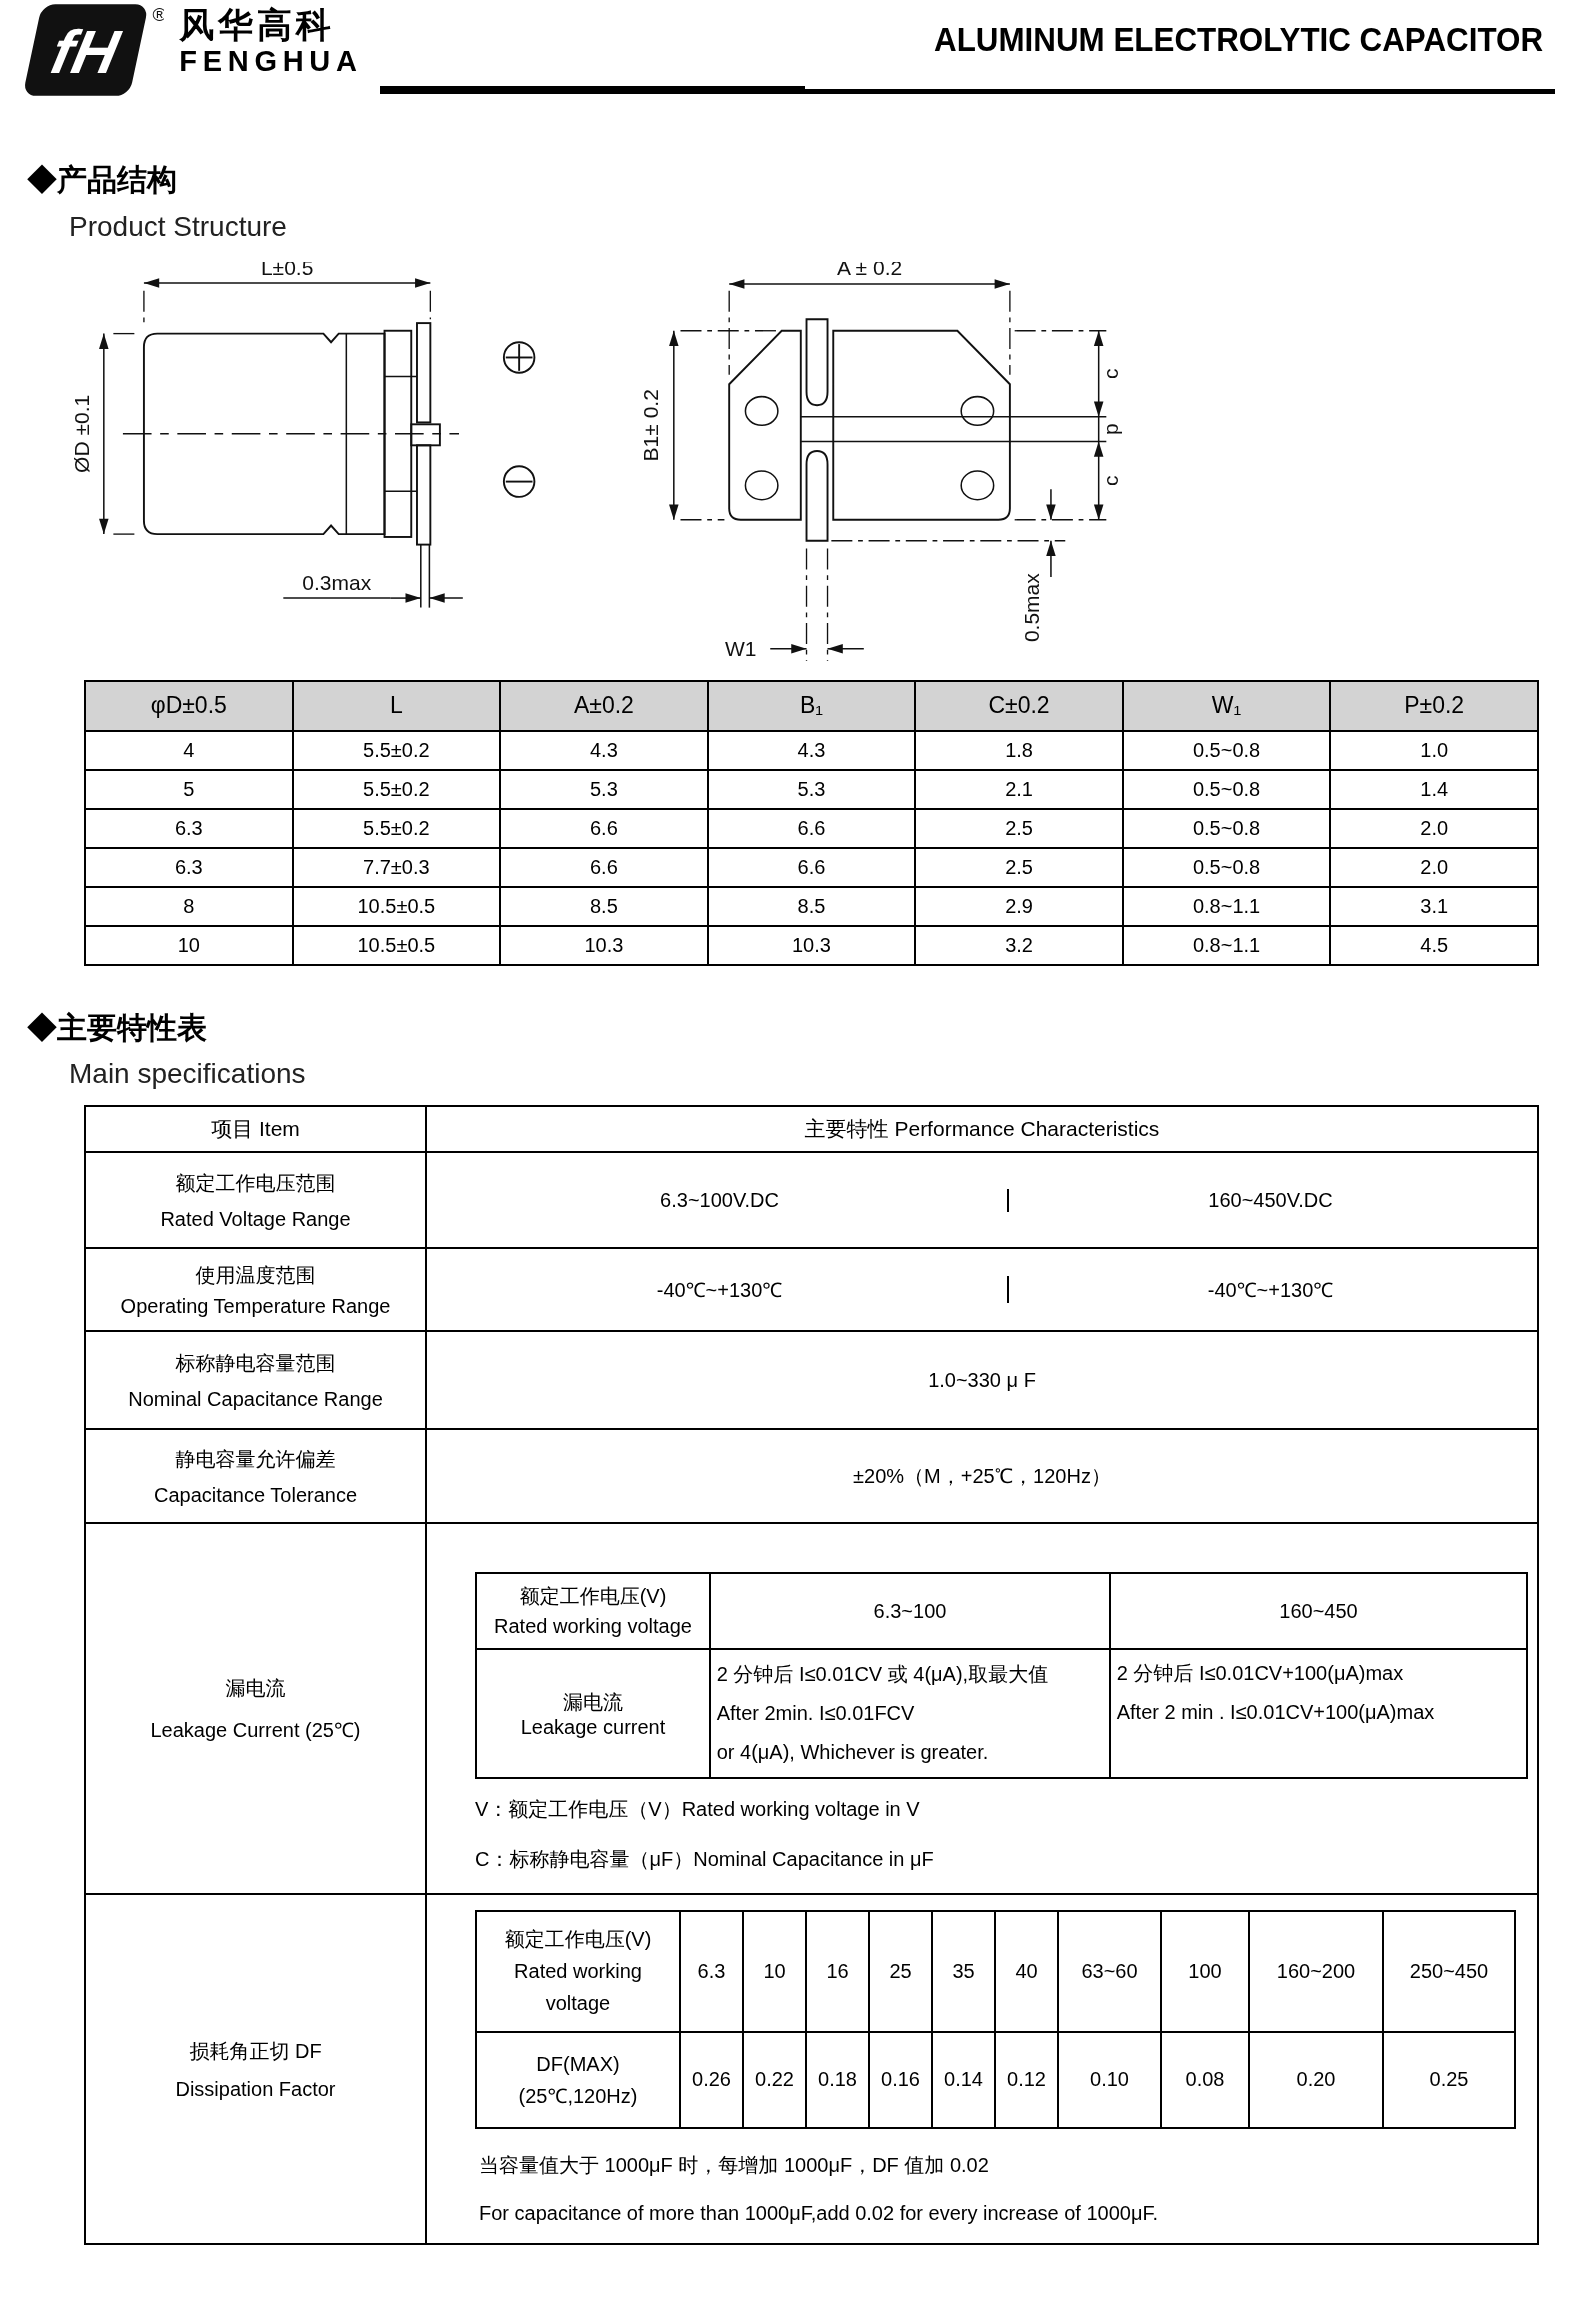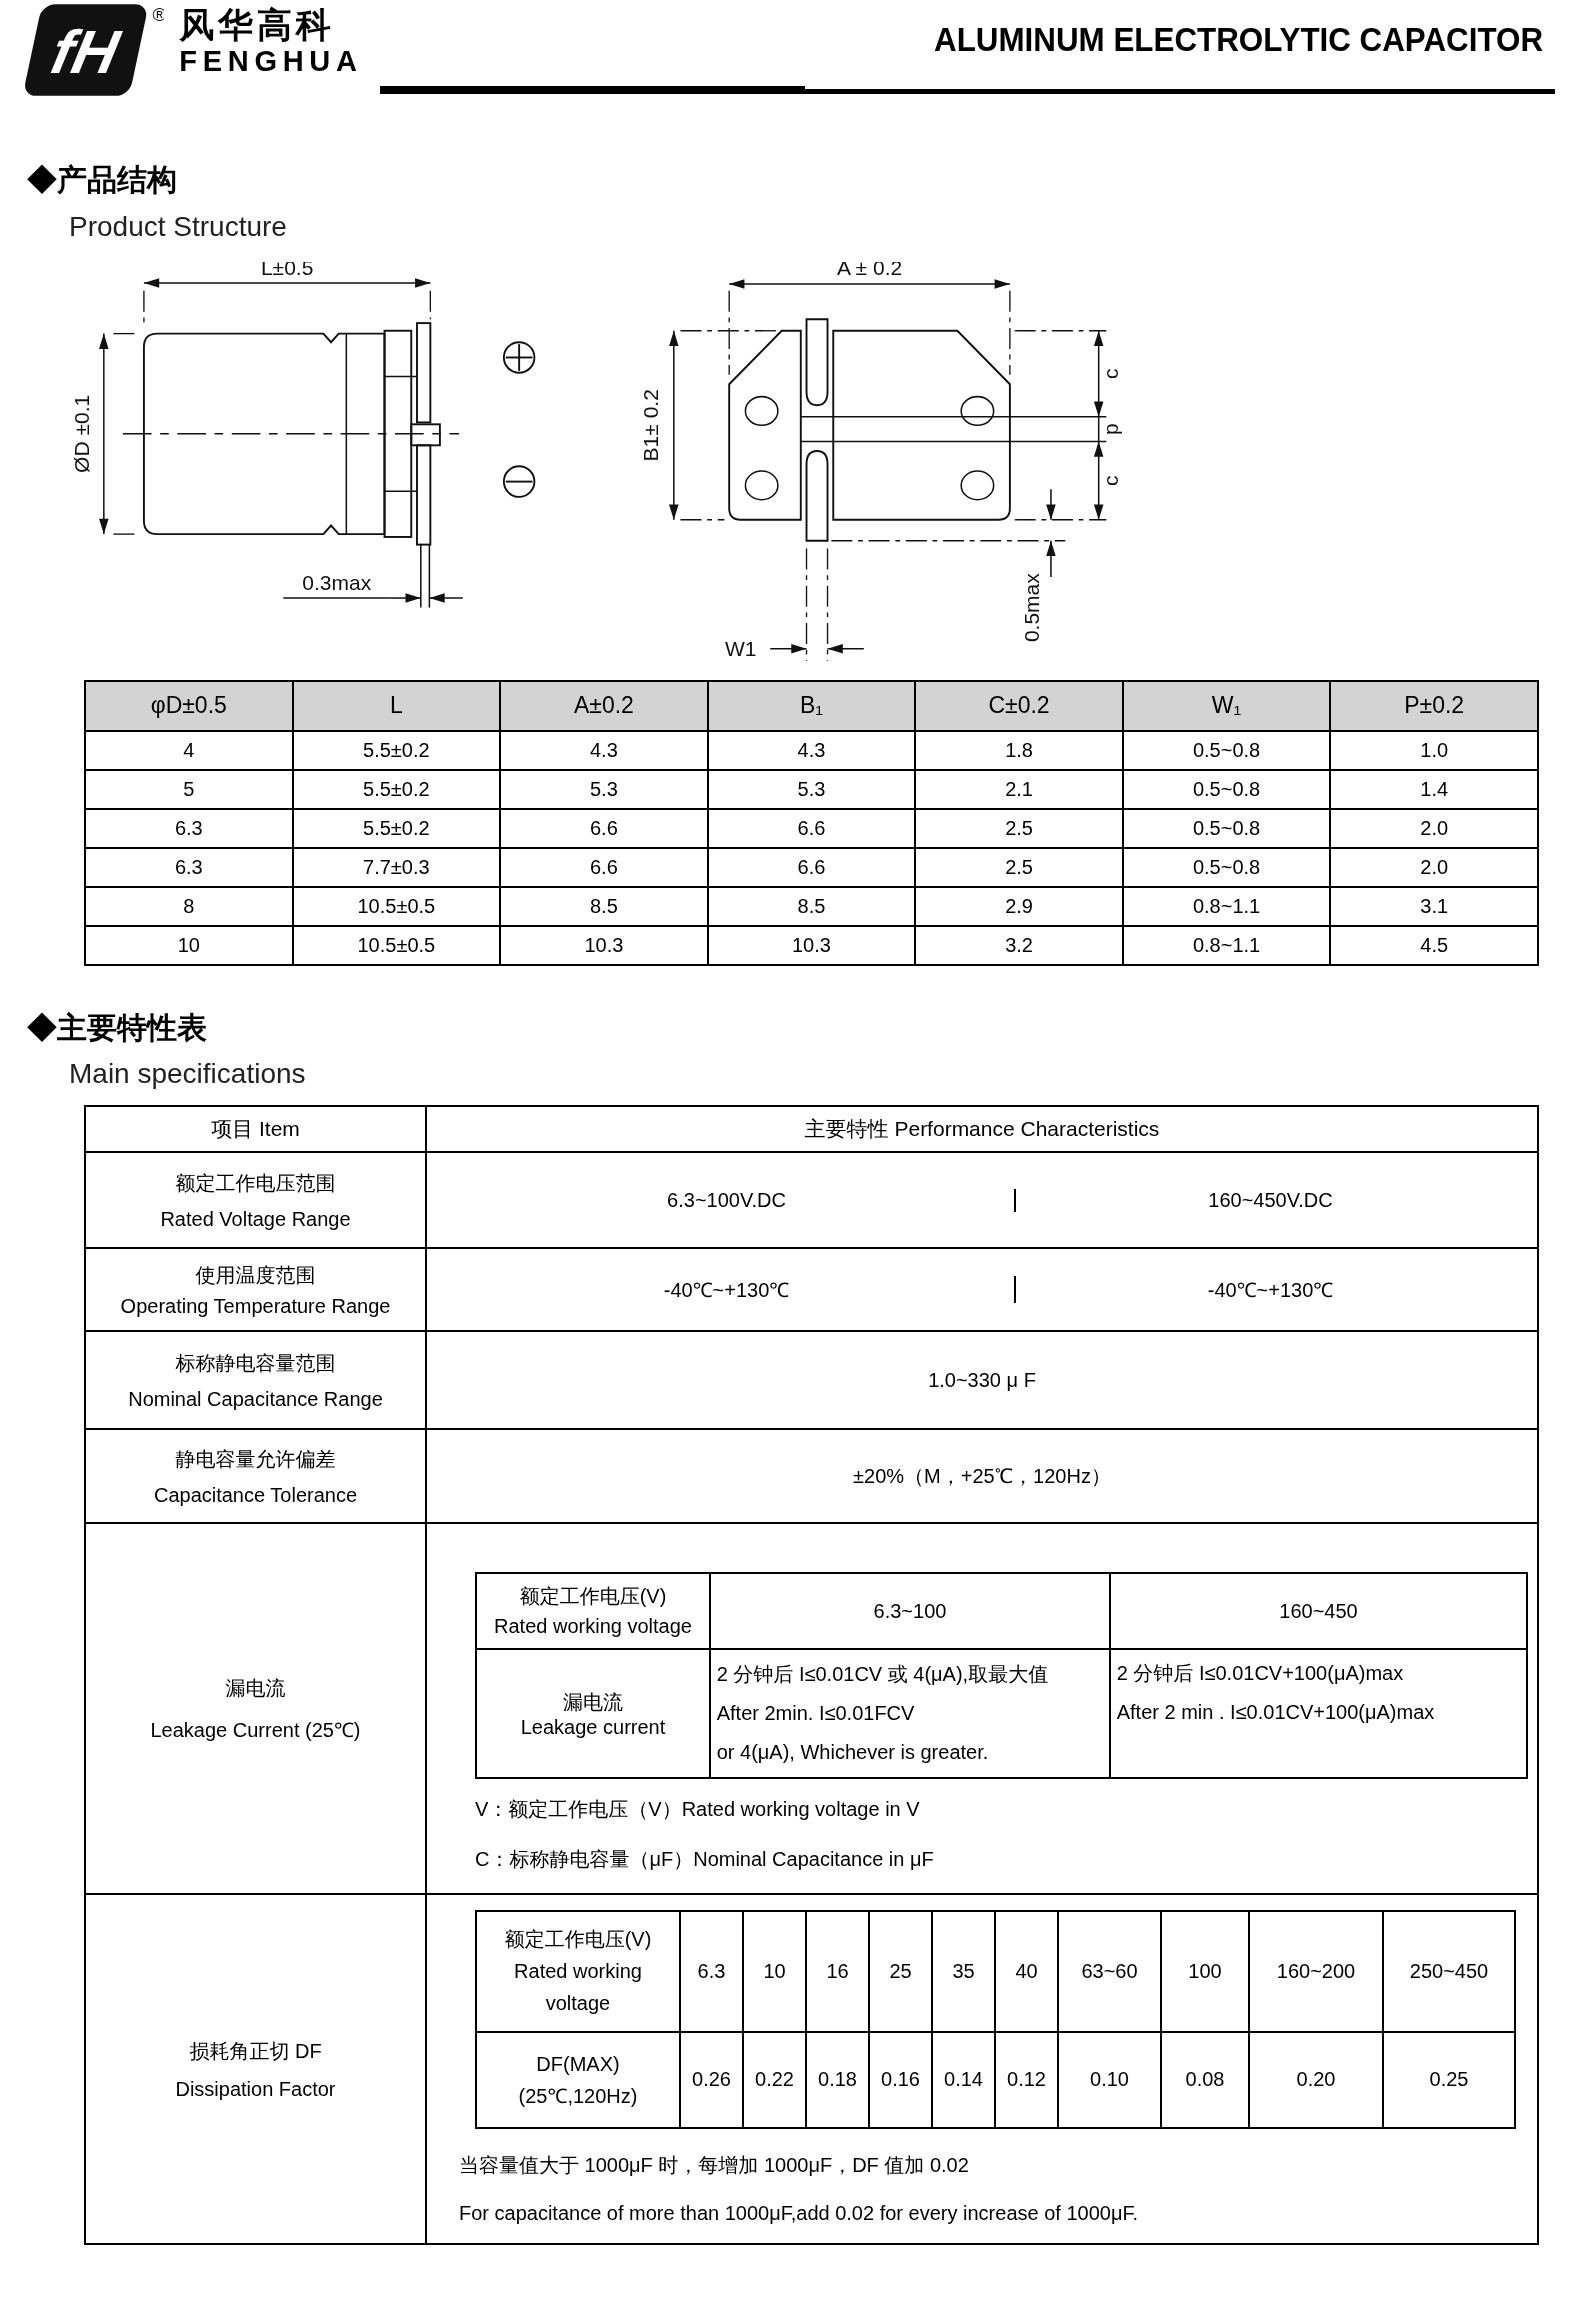--- a/index.html
+++ b/index.html
@@ -36,21 +36,21 @@
   .dim-table tr.head td{background:#d3d3d3;height:50px;font-size:23px}
 
   
   .spec{width:1455px;margin:15.3px 0 0 84px;border:2.9px solid #000;font-size:20px}
   .srow{display:flex;border-top:2.9px solid #000}
   .srow:first-child{border-top:none}
   .sitem{width:341px;flex:0 0 341px;border-right:2.4px solid #000;display:flex;flex-direction:column;align-items:center;justify-content:space-evenly;text-align:center;padding:5.7px 3.8px}
   .sitem.tight{justify-content:center;gap:13.4px}
   .sval{flex:1;display:flex;align-items:center;justify-content:center;text-align:left}
   .scontent{flex:1;display:block}
-  .split{padding:12px}
+  .split{padding:5px}
   .split .lo{width:575px;flex:0 0 575px;display:flex;align-items:center;justify-content:center}
   .split .hi{flex:1;border-left:2.4px solid #000;display:flex;align-items:center;justify-content:center}
   .h52{height:44px}.h100{height:96px}.h104{height:83px}.h103{height:98px}.h98{height:94px}.h388{height:371px}.h366{height:350px}
   .head-cell{font-size:21px}
 
   
   .ltable{border-collapse:collapse;margin:48px 0 0 48px;font-size:20px;text-align:center}
   .ltable td{border:2.4px solid #000;vertical-align:middle}
   .ltable .c1{width:234px}.ltable .c2{width:400px}.ltable .c3{width:417px}
   .ltable tr.r1 td{height:76px;line-height:1.5}
@@ -63,21 +63,21 @@
   .dtable{border-collapse:collapse;margin:14.3px 0 0 48px;font-size:20px;text-align:center}
   .dtable td{border:2.4px solid #000;vertical-align:middle}
   .dtable td:first-child{width:204px;line-height:1.6}
   .dtable td:nth-child(n+2){width:63px}
   .dtable td:nth-child(8){width:103px}
   .dtable td:nth-child(9){width:88px}
   .dtable td:nth-child(10){width:134px}
   .dtable td:nth-child(11){width:132px}
   .dtable tr.r1 td{height:121px}
   .dtable tr.r2 td{height:96px}
-  .dnote{margin:23px 0 0 32px;font-size:20px}
+  .dnote{margin:23px 0 0 52px;font-size:20px}
 </style>
 </head>
 <body>
 
 <div class="header">
   <div class="logo">
     <svg width="143" height="96" viewBox="0 0 150 100">
       <g transform="skewX(-12) translate(22,0)">
         <rect x="0" y="0" width="112" height="96" rx="14" fill="#111"></rect>
         <text x="56" y="72" text-anchor="middle" font-size="64" font-weight="bold" font-style="italic" fill="#fff" font-family="Liberation Sans, sans-serif">fH</text>

